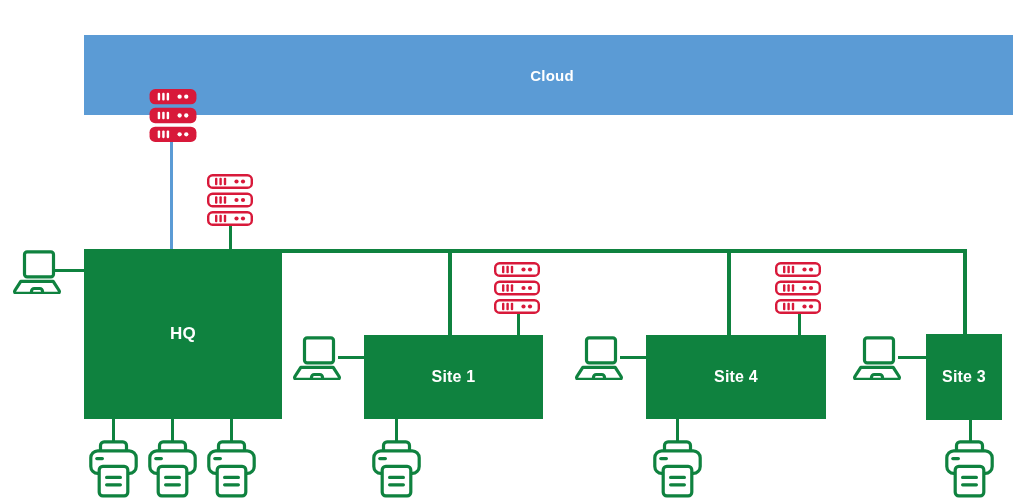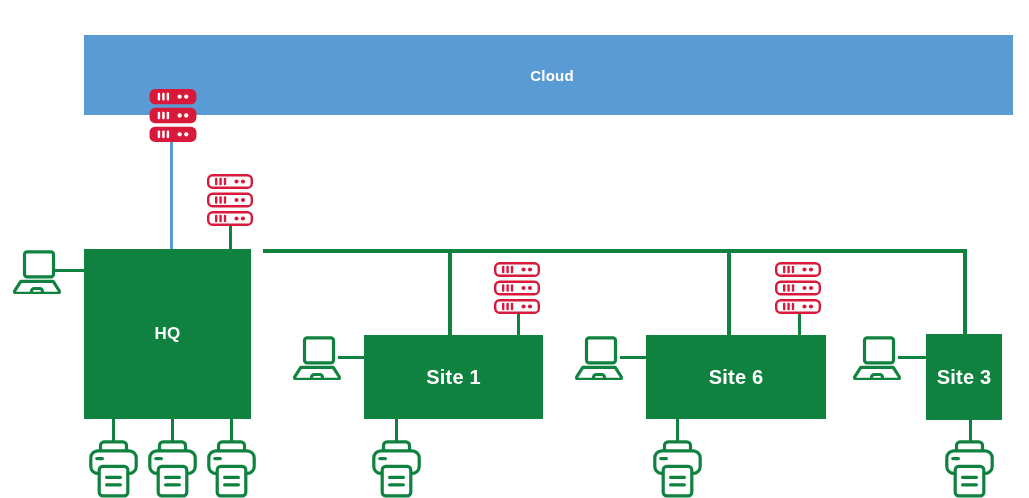--- a/index.html
+++ b/index.html
@@ -13,21 +13,21 @@
     position:relative;width:1029px;height:498px;background:#ffffff;
     font-family:"Liberation Sans", sans-serif;overflow:hidden;
   }
   .line{position:absolute;background:var(--green);}
   .line.blue{background:var(--blue);}
   .node{
     position:absolute;background:var(--green);
     display:flex;align-items:center;justify-content:center;
   }
   .node .lbl{
-    color:var(--label);font-weight:700;font-size:20px;letter-spacing:.2px;
+    color:var(--label);font-weight:700;font-size:16px;letter-spacing:.2px;
   }
   .cloud{
     position:absolute;background:var(--blue);
     display:flex;align-items:center;justify-content:center;
   }
   .cloud .lbl{color:var(--label);font-weight:700;font-size:15px;letter-spacing:.2px;margin-left:7px;}
   .icon{position:absolute;overflow:visible;}
   .icon.green{color:var(--green);}
   .icon.red{color:var(--red);}
 </style>
@@ -103,28 +103,28 @@
   <div class="line" style="left:171px;top:419px;width:3px;height:23px"></div>
   <div class="line" style="left:230px;top:419px;width:3px;height:23px"></div>
   <div class="line" style="left:395px;top:419px;width:3px;height:23px"></div>
   <div class="line" style="left:676px;top:419px;width:3px;height:23px"></div>
   <div class="line" style="left:969px;top:420px;width:3px;height:22px"></div>
 
   <div class="cloud" style="left:84px;top:35px;width:929px;height:80px">
     <span class="lbl">Cloud</span>
   </div>
 
-  <div class="node" style="left:84px;top:249px;width:167px;height:170px">
+  <div class="node" style="left:84px;top:249px;width:198px;height:170px">
     <span class="lbl" style="font-size:17px">HQ</span>
   </div>
   <div class="node" style="left:364px;top:335px;width:179px;height:84px">
     <span class="lbl">Site 1</span>
   </div>
   <div class="node" style="left:646px;top:335px;width:180px;height:84px">
-    <span class="lbl">Site 6</span>
+    <span class="lbl">Site 4</span>
   </div>
   <div class="node" style="left:926px;top:334px;width:76px;height:86px">
     <span class="lbl">Site 3</span>
   </div>
 
   <svg class="icon red" style="left:148px;top:89px;width:50px;height:53px">
       <use href="#sym-server-solid"></use>
     </svg>
   <svg class="icon red" style="left:206px;top:174px;width:48px;height:52px">
       <use href="#sym-server-outline"></use>

